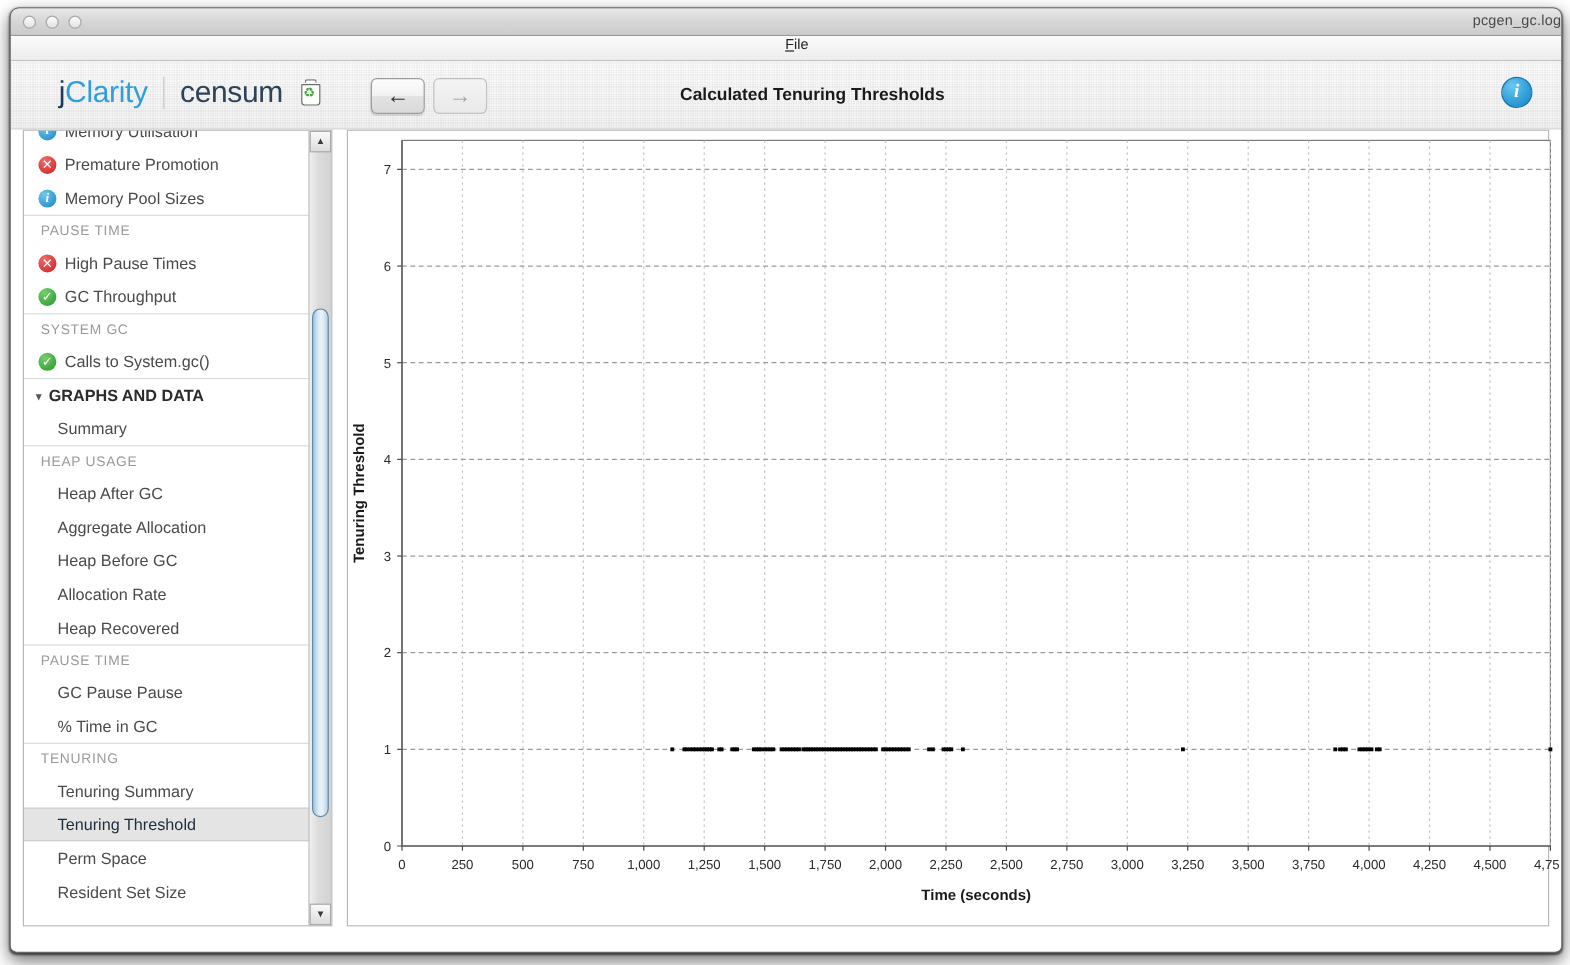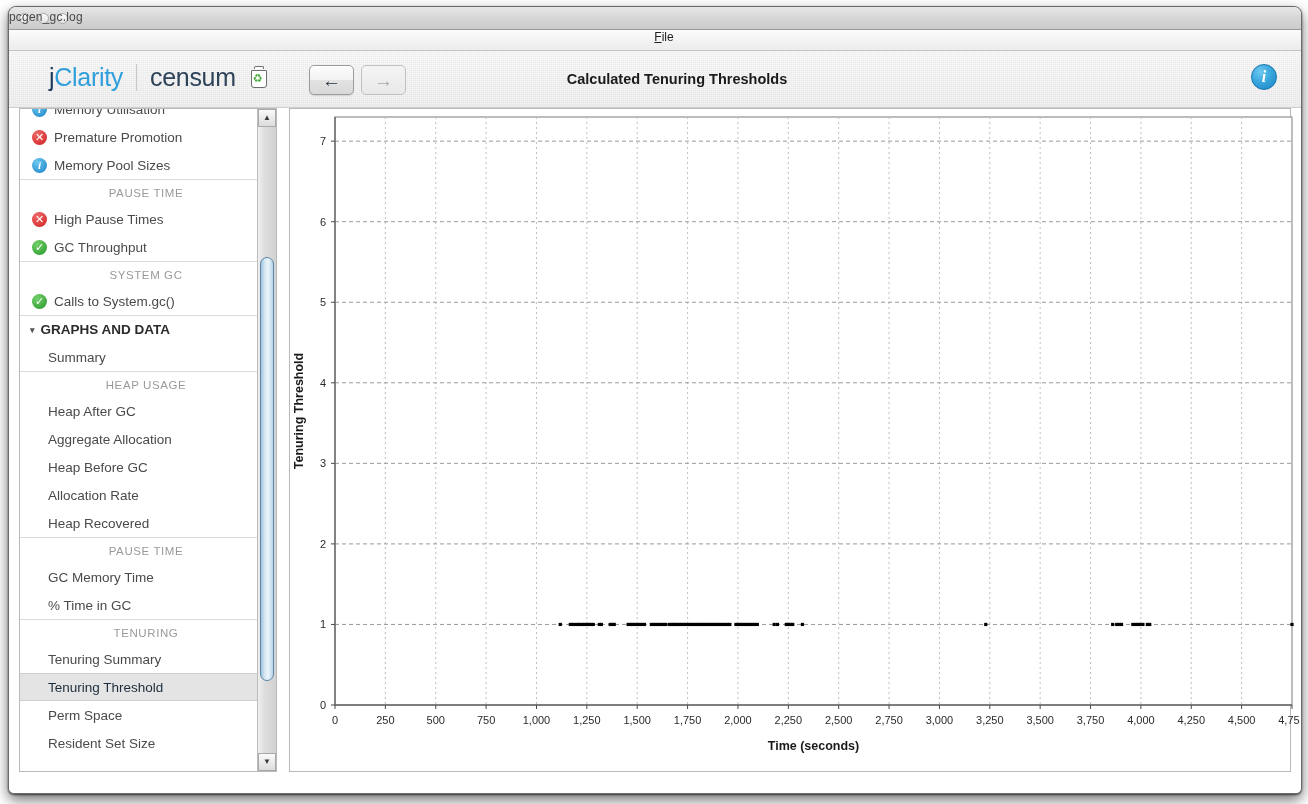--- a/index.html
+++ b/index.html
@@ -19,21 +19,21 @@
     overflow:hidden;
   }
 
   
   #titlebar{
     position:relative;height:22px;
     background:linear-gradient(to bottom,#e8e8e8 0%,#d6d6d6 50%,#cbcbcb 100%);
     border-bottom:1px solid #9a9a9a;
   }
   #titlebar .title{
-    position:absolute;left:0;right:0;top:3px;text-align:left;
+    position:absolute;left:0;right:0;top:3px;text-align:right;
     font-size:12px;color:#4a4a4a;letter-spacing:.2px;
   }
   .traffic{position:absolute;top:6px;display:flex;gap:8px;left:10px;}
   .dot{width:11px;height:11px;border-radius:50%;
        background:linear-gradient(to bottom,#fdfdfd,#e2e2e2);
        border:1px solid #a9a9a9;box-sizing:border-box;}
 
   
   #menubar{
     height:20px;background:linear-gradient(to bottom,#fbfbfb,#ececec);
@@ -116,21 +116,21 @@
     height:28px;display:flex;align-items:center;padding-left:22px;
     font-size:13.5px;color:#4a4a4a;box-sizing:border-box;cursor:pointer;
     white-space:nowrap;
   }
   .nav-row.icon-row{padding-left:12px;gap:7px;}
   .nav-row.selected{background:#e4e4e4;border-top:1px solid #cfcfcf;border-bottom:1px solid #cfcfcf;color:#1c2c3c;}
   .nav-row.indent{padding-left:28px;}
   .section-head{
     height:26px;display:flex;align-items:center;padding-left:14px;
     font-size:11.5px;color:#9a9a9a;letter-spacing:.6px;
-    border-top:1px solid #dcdcdc;box-sizing:border-box;justify-content:center;
+    border-top:1px solid #dcdcdc;box-sizing:border-box;
   }
   .group-head{
     height:28px;display:flex;align-items:center;padding-left:10px;gap:6px;
     font-size:13.5px;font-weight:bold;color:#2b2b2b;
     border-top:1px solid #dcdcdc;box-sizing:border-box;cursor:pointer;
   }
   .caret{font-size:9px;color:#555;}
   .badge{
     width:15px;height:15px;border-radius:50%;flex:0 0 15px;
     font-size:11px;line-height:15px;text-align:center;color:#fff;font-weight:bold;
@@ -270,21 +270,21 @@
           <div class="nav-row indent">
             <span>Allocation Rate</span>
           </div>
           <div class="nav-row indent">
             <span>Heap Recovered</span>
           </div>
           <div class="section-head">
             <span>PAUSE TIME</span>
           </div>
           <div class="nav-row indent">
-            <span>GC Memory Time</span>
+            <span>GC Pause Pause</span>
           </div>
           <div class="nav-row indent">
             <span>% Time in GC</span>
           </div>
           <div class="section-head">
             <span>TENURING</span>
           </div>
           <div class="nav-row indent">
             <span>Tenuring Summary</span>
           </div>

